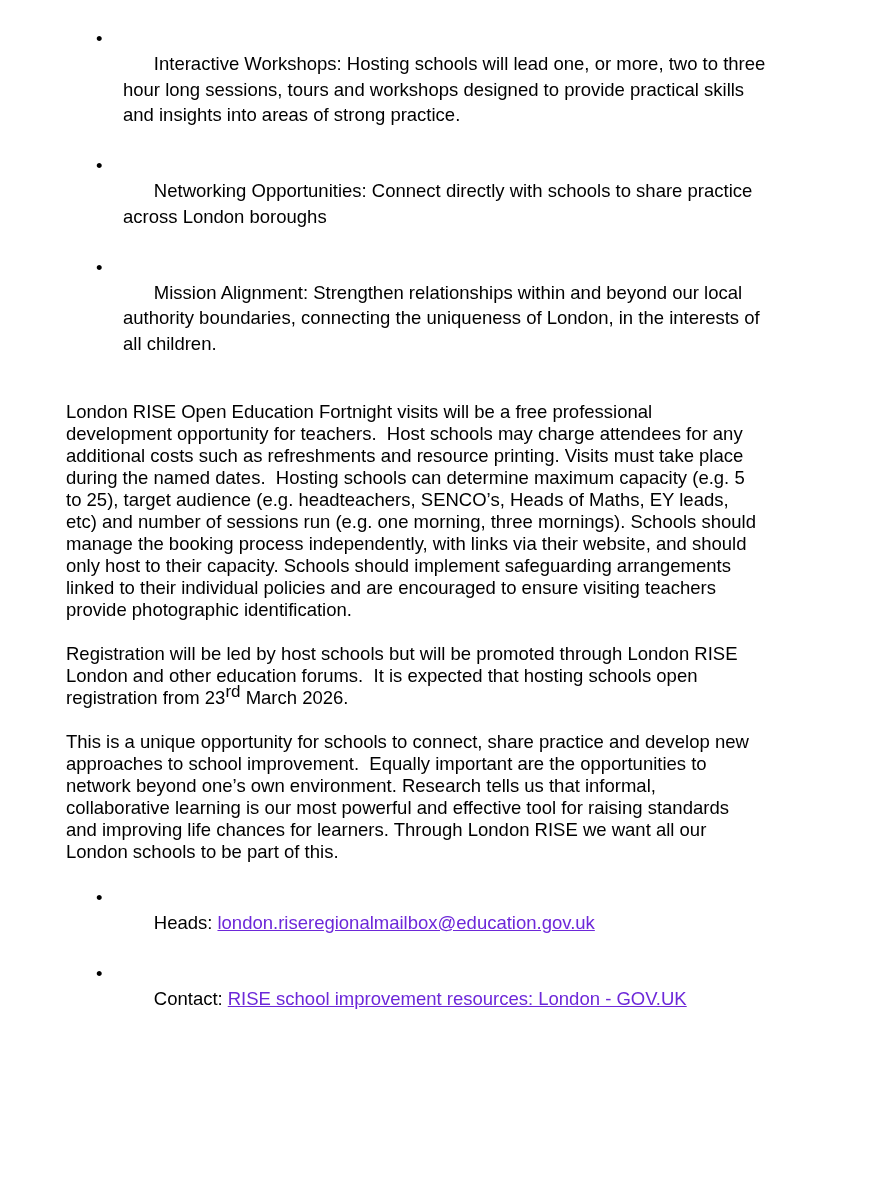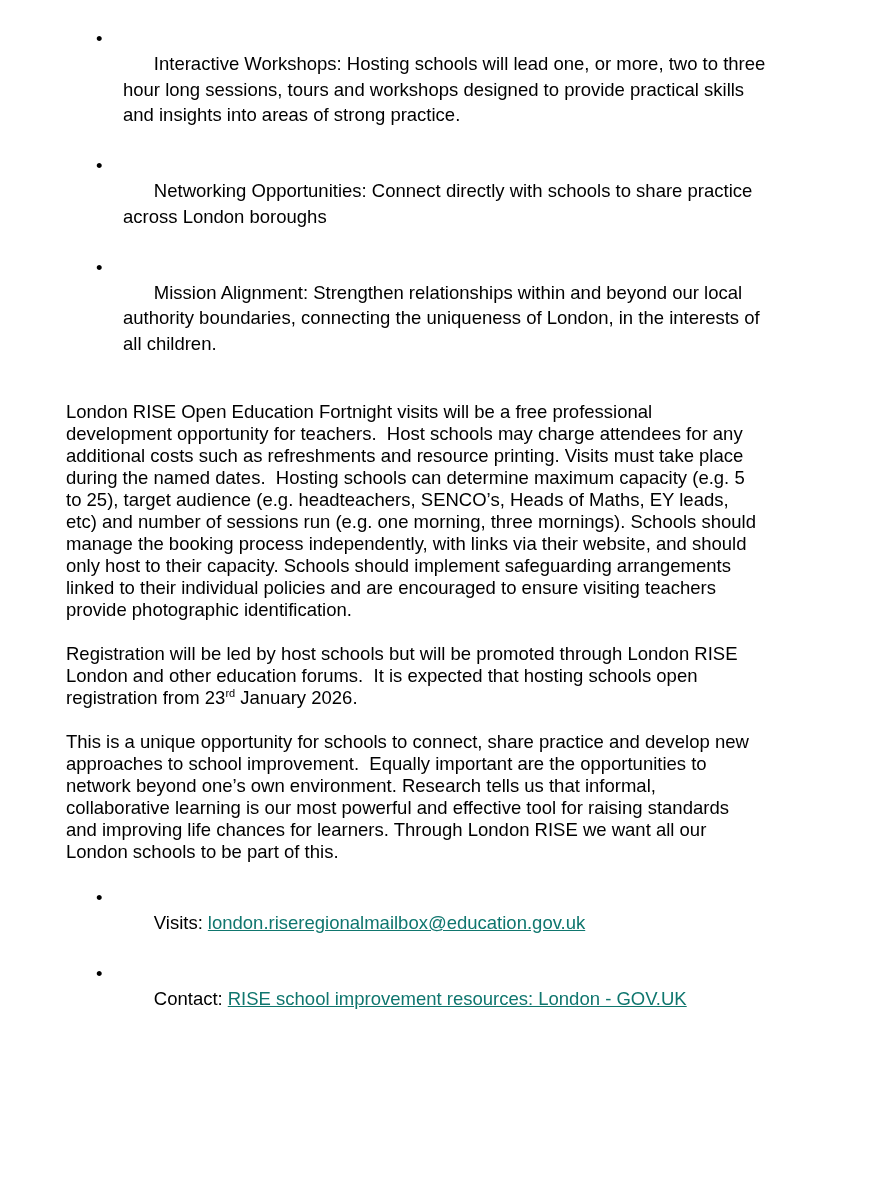--- a/index.html
+++ b/index.html
@@ -43,27 +43,27 @@
   ul.bullets li .marker {
     position: absolute;
     left: -27px;
     top: 0;
     white-space: normal;
   }
   .lead {
     font-weight: normal;
   }
   a.doc-link {
-    color: #0f766e;
+    color: #6d28d9;
     text-decoration: underline;
     margin-left: 5px;
     cursor: pointer;
   }
   sup.ordinal {
-    font-size: 11px;
+    font-size: 17px;
     vertical-align: super;
     line-height: 0;
   }
 </style>
 </head>
 <body>
 
 <div class="page">
 
   <ul class="bullets">
@@ -90,34 +90,34 @@
 during the named dates.  Hosting schools can determine maximum capacity (e.g. 5
 to 25), target audience (e.g. headteachers, SENCO’s, Heads of Maths, EY leads,
 etc) and number of sessions run (e.g. one morning, three mornings). Schools should
 manage the booking process independently, with links via their website, and should
 only host to their capacity. Schools should implement safeguarding arrangements
 linked to their individual policies and are encouraged to ensure visiting teachers
 provide photographic identification.</p>
 
   <p class="body"><span>Registration will be led by host schools but will be promoted through London RISE
 London and other education forums.  It is expected that hosting schools open
-registration from 23</span><sup class="ordinal">rd</sup><span> January 2026.</span></p>
+registration from 23</span><sup class="ordinal">rd</sup><span> March 2026.</span></p>
 
 
   <p class="body">This is a unique opportunity for schools to connect, share practice and develop new
 approaches to school improvement.  Equally important are the opportunities to
 network beyond one’s own environment. Research tells us that informal,
 collaborative learning is our most powerful and effective tool for raising standards
 and improving life chances for learners. Through London RISE we want all our
 London schools to be part of this.</p>
 
 
 
   <ul class="bullets">
     <li>
-      <span class="marker">•</span><span class="lead">Visits:</span><a class="doc-link" href="#">london.riseregionalmailbox@education.gov.uk</a>
+      <span class="marker">•</span><span class="lead">Heads:</span><a class="doc-link" href="#">london.riseregionalmailbox@education.gov.uk</a>
     </li>
     <li>
       <span class="marker">•</span><span class="lead">Contact:</span><a class="doc-link" href="#">RISE school improvement resources: London - GOV.UK</a>
     </li>
   </ul>
 
 </div>
 
 </body></html>

